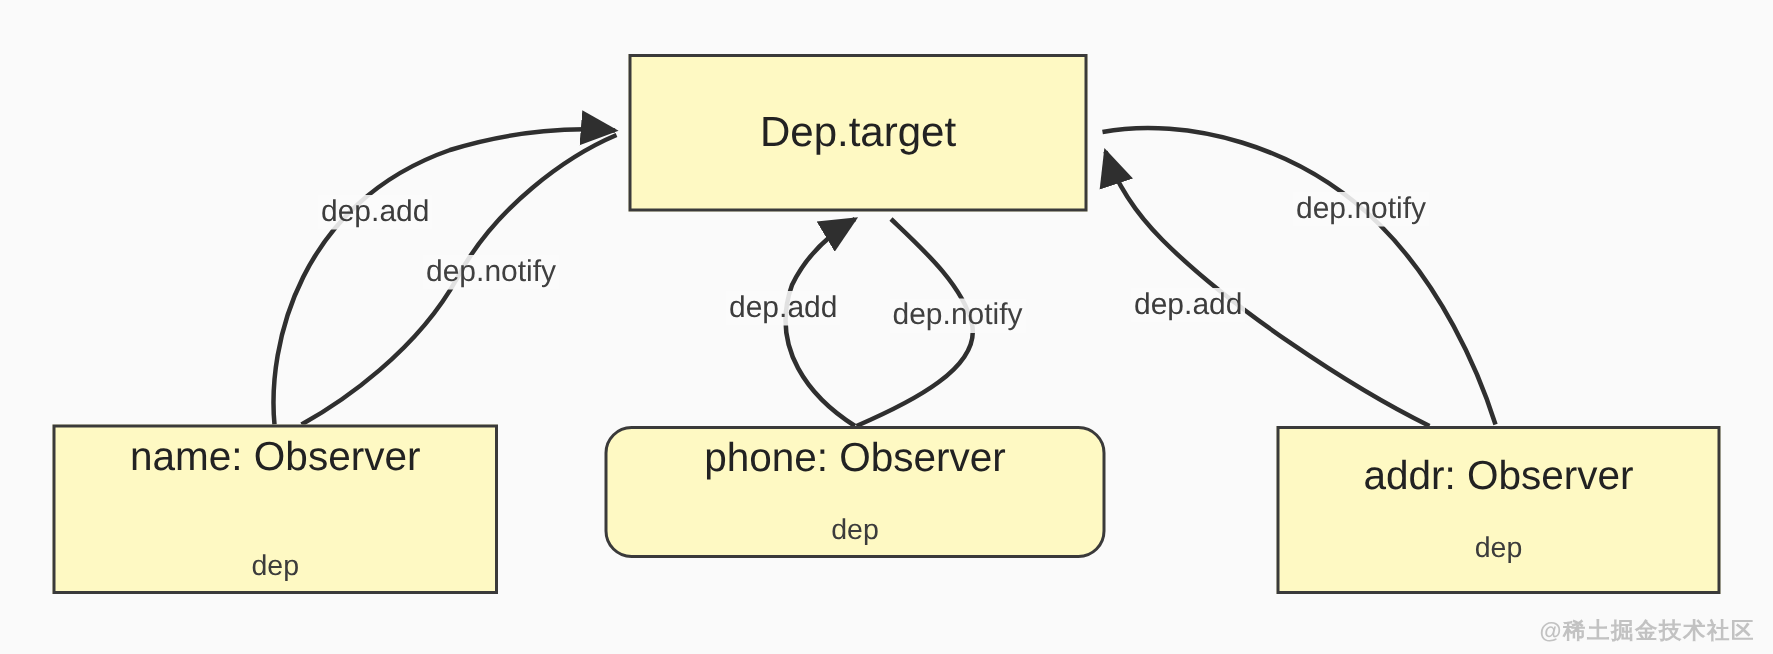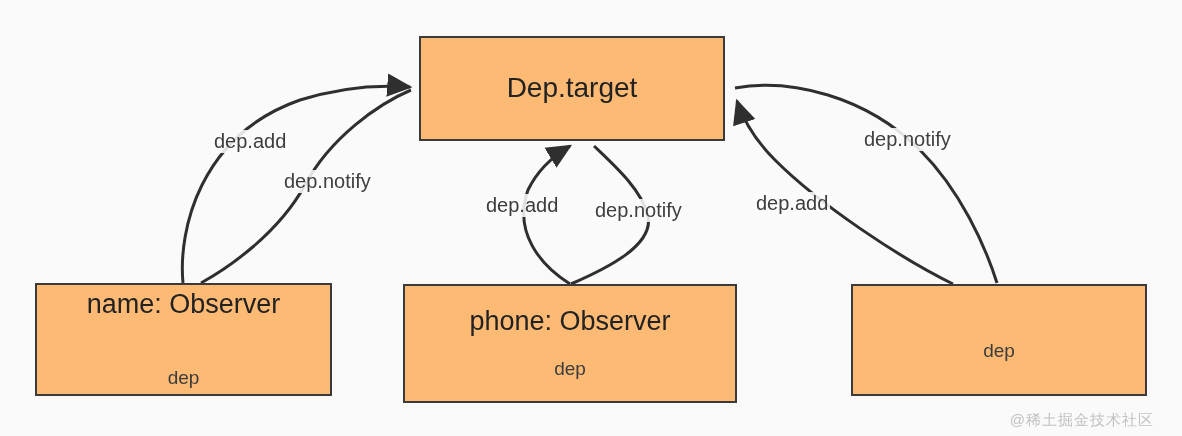--- a/index.html
+++ b/index.html
@@ -20,21 +20,21 @@
   #edges {
     position: absolute;
     left: 0;
     top: 0;
     width: 1182px;
     height: 436px;
   }
   .node {
     position: absolute;
     box-sizing: border-box;
-    background: #fdba74;
+    background: #fef9c3;
     border: 2.5px solid #3a3a3a;
     display: flex;
     flex-direction: column;
     align-items: center;
     justify-content: center;
     z-index: 2;
   }
   .node-title {
     font-size: 27px;
     color: #222222;
@@ -61,21 +61,22 @@
     left: 35px;
     top: 283px;
     width: 297px;
     height: 113px;
     gap: 25px;
   }
   #node-phone {
     left: 403px;
     top: 284px;
     width: 334px;
-    height: 119px;
+    height: 88px;
+    border-radius: 18px;
   }
   #node-addr {
     left: 851px;
     top: 284px;
     width: 296px;
     height: 112px;
   }
   .edge-label {
     position: absolute;
     font-size: 20px;
@@ -91,27 +92,28 @@
     color: #404040;
   }
   #lbl-add-left   { left: 212px; top: 130px; }
   #lbl-notify-left{ left: 282px; top: 170px; }
   #lbl-add-mid    { left: 484px; top: 194px; }
   #lbl-notify-mid { left: 593px; top: 199px; }
   #lbl-add-right  { left: 754px; top: 192px; }
   #lbl-notify-right { left: 862px; top: 128px; }
   #watermark {
     position: absolute;
-    right: 28px;
+    right: 12px;
     bottom: 6px;
     font-size: 15px;
     color: #c2c2c2;
     letter-spacing: 1px;
     z-index: 4;
     white-space: nowrap;
+    font-weight: bold;
   }
 </style>
 </head>
 <body>
 
 <div id="canvas">
 
   <svg id="edges" viewBox="0 0 1182 436" xmlns="http://www.w3.org/2000/svg">
     <defs>
       <marker id="arrow" markerWidth="9" markerHeight="9" refX="7.6" refY="4.5" orient="auto" markerUnits="strokeWidth">
@@ -137,20 +139,21 @@
     <div class="node-title">name: Observer</div>
     <div class="node-sub">dep</div>
   </div>
 
   <div class="node" id="node-phone">
     <div class="node-title">phone: Observer</div>
     <div class="node-sub">dep</div>
   </div>
 
   <div class="node" id="node-addr">
+    <div class="node-title">addr: Observer</div>
     <div class="node-sub">dep</div>
   </div>
 
   <div class="edge-label label-add" id="lbl-add-left">dep.add</div>
   <div class="edge-label label-notify" id="lbl-notify-left">dep.notify</div>
 
   <div class="edge-label label-add" id="lbl-add-mid">dep.add</div>
   <div class="edge-label label-notify" id="lbl-notify-mid">dep.notify</div>
 
   <div class="edge-label label-add" id="lbl-add-right">dep.add</div>

